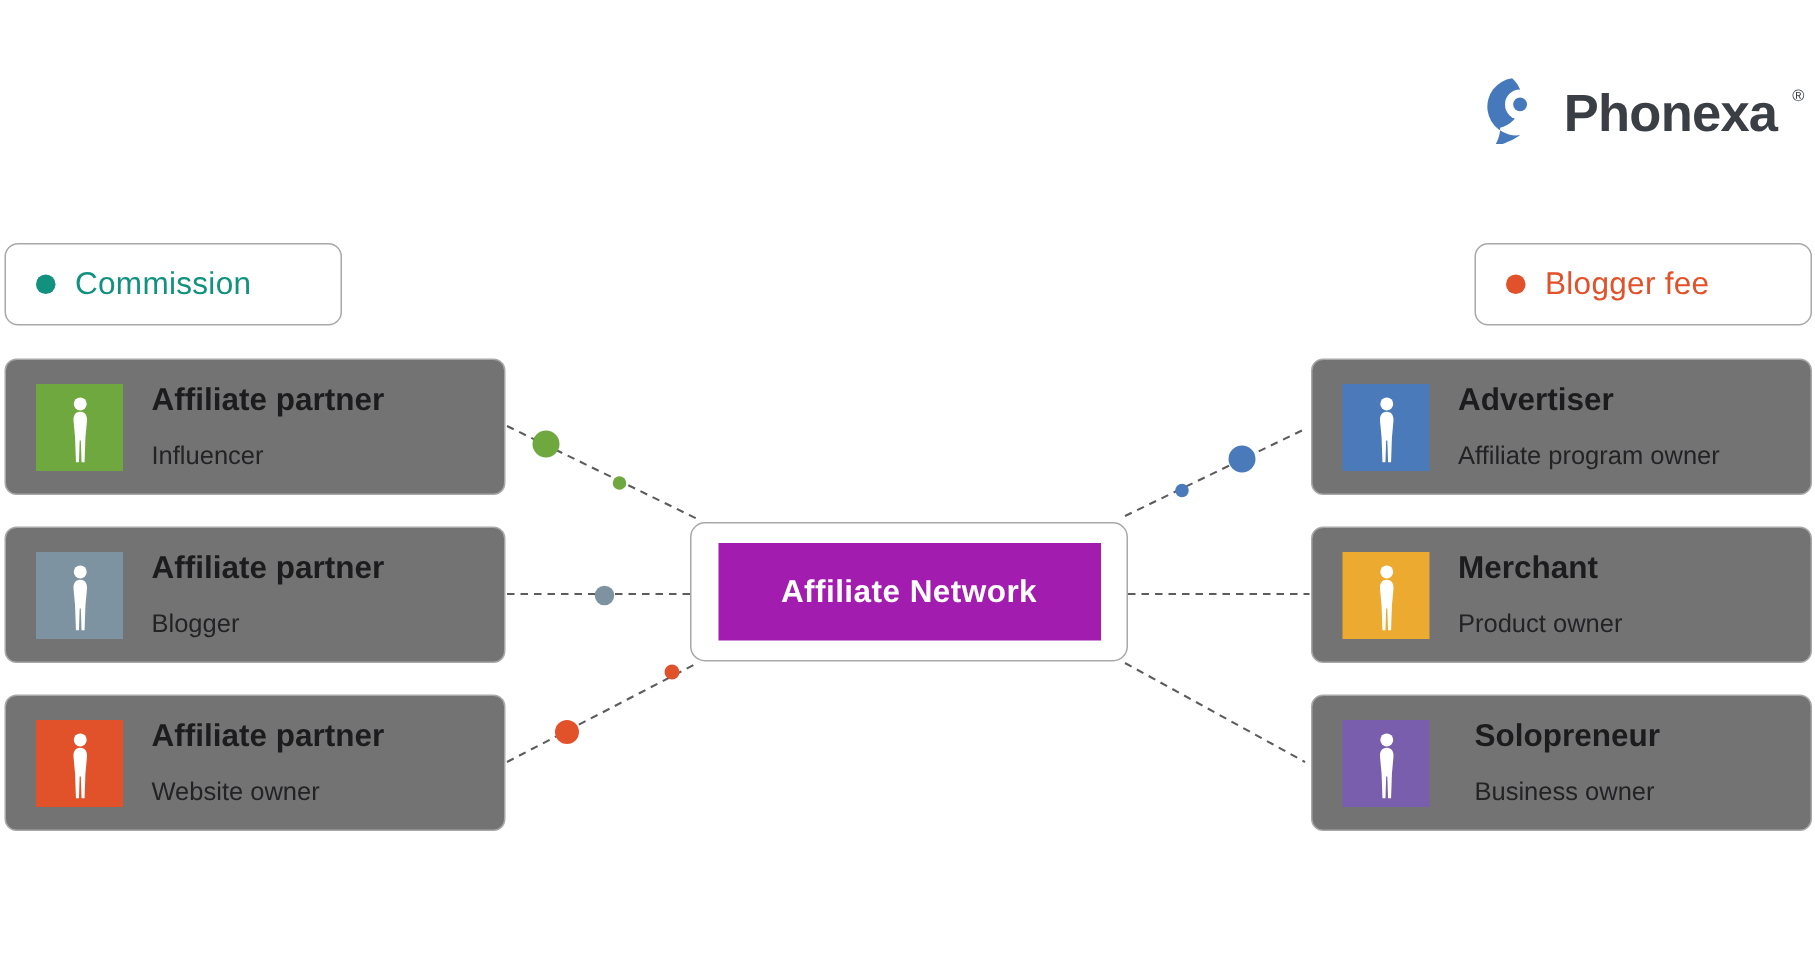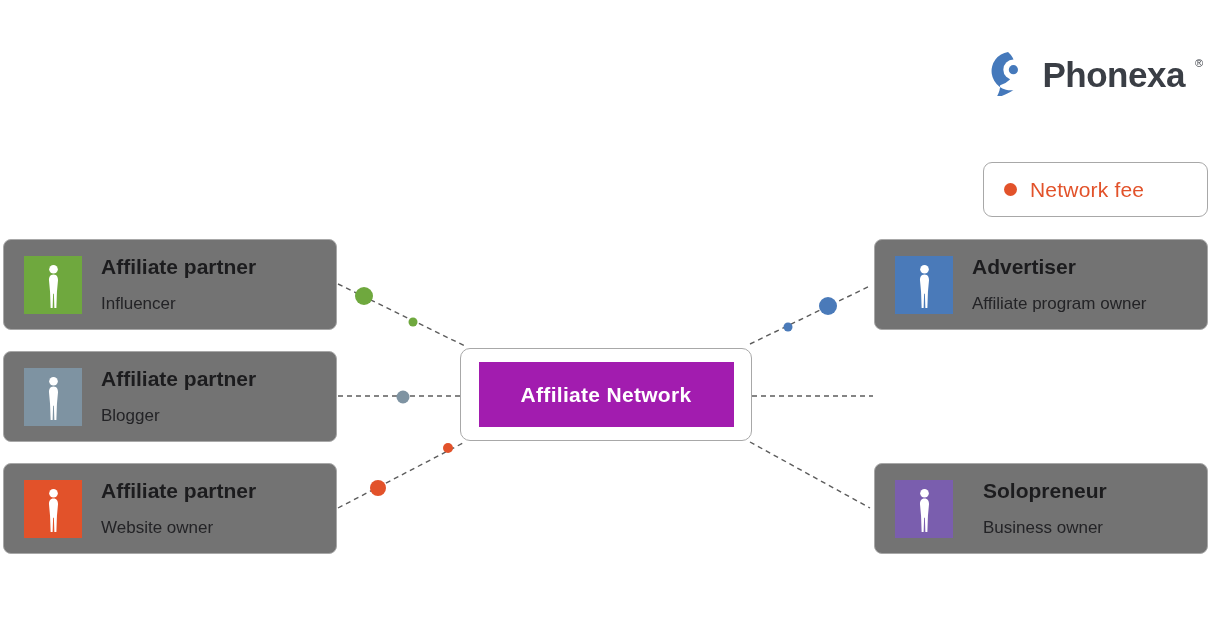--- a/index.html
+++ b/index.html
@@ -143,24 +143,28 @@
       <svg width="46" height="46" viewBox="0 0 48 48">
         <path d="M24 2 A20 20 0 1 0 24 42 C20 44.5 12 46.5 5 47.5 C8.5 43.5 10.5 39 11 35 A20 20 0 0 0 24 2 Z" transform="rotate(-8 24 24)" style="fill: rgb(69, 121, 187);"></path>
         <circle cx="26.5" cy="20.5" r="10.5" fill="#ffffff"></circle>
         <circle cx="26.5" cy="20.5" r="4.8" style="fill: rgb(69, 121, 187);"></circle>
       </svg>
     </span>
     <span class="logo-text" style="color: rgb(58, 62, 69);">Phonexa</span>
     <span class="logo-reg">®</span>
   </div>
 
+  <div class="legend legend-commission">
+    <span class="legend-dot" style="background-color: rgb(17, 145, 126);"></span>
+    <span class="legend-label" style="color: rgb(17, 145, 126);">Commission</span>
+  </div>
 
   <div class="legend legend-fee">
     <span class="legend-dot" style="background-color: rgb(226, 82, 42);"></span>
-    <span class="legend-label" style="color: rgb(226, 82, 42);">Network fee</span>
+    <span class="legend-label" style="color: rgb(226, 82, 42);">Blogger fee</span>
   </div>
 
   <div class="node n-l1">
     <div class="node-icon" style="background-color: rgb(111, 168, 62);">
       <svg width="23" height="46" viewBox="0 0 24 48" fill="#ffffff">
           <circle cx="12" cy="5.5" r="4.5"></circle>
           <path d="M12 11 C8.3 11 7.2 14 7.3 17 L8.4 29 L9 46 L11.1 46 L11.6 31 L12.4 31 L12.9 46 L15 46 L15.6 29 L16.7 17 C16.8 14 15.7 11 12 11 Z"></path>
         </svg>
     </div>
     <div class="node-text">
@@ -205,20 +209,32 @@
           <circle cx="12" cy="5.5" r="4.5"></circle>
           <path d="M12 11 C8.3 11 7.2 14 7.3 17 L8.4 29 L9 46 L11.1 46 L11.6 31 L12.4 31 L12.9 46 L15 46 L15.6 29 L16.7 17 C16.8 14 15.7 11 12 11 Z"></path>
         </svg>
     </div>
     <div class="node-text">
       <div class="node-title">Advertiser</div>
       <div class="node-sub">Affiliate program owner</div>
     </div>
   </div>
 
+  <div class="node n-r2">
+    <div class="node-icon" style="background-color: rgb(236, 170, 48);">
+      <svg width="23" height="46" viewBox="0 0 24 48" fill="#ffffff">
+          <circle cx="12" cy="5.5" r="4.5"></circle>
+          <path d="M12 11 C8.3 11 7.2 14 7.3 17 L8.4 29 L9 46 L11.1 46 L11.6 31 L12.4 31 L12.9 46 L15 46 L15.6 29 L16.7 17 C16.8 14 15.7 11 12 11 Z"></path>
+        </svg>
+    </div>
+    <div class="node-text">
+      <div class="node-title">Merchant</div>
+      <div class="node-sub">Product owner</div>
+    </div>
+  </div>
 
   <div class="node n-r3">
     <div class="node-icon" style="background-color: rgb(122, 94, 174);">
       <svg width="23" height="46" viewBox="0 0 24 48" fill="#ffffff">
           <circle cx="12" cy="5.5" r="4.5"></circle>
           <path d="M12 11 C8.3 11 7.2 14 7.3 17 L8.4 29 L9 46 L11.1 46 L11.6 31 L12.4 31 L12.9 46 L15 46 L15.6 29 L16.7 17 C16.8 14 15.7 11 12 11 Z"></path>
         </svg>
     </div>
     <div class="node-text">
       <div class="node-title">Solopreneur</div>

